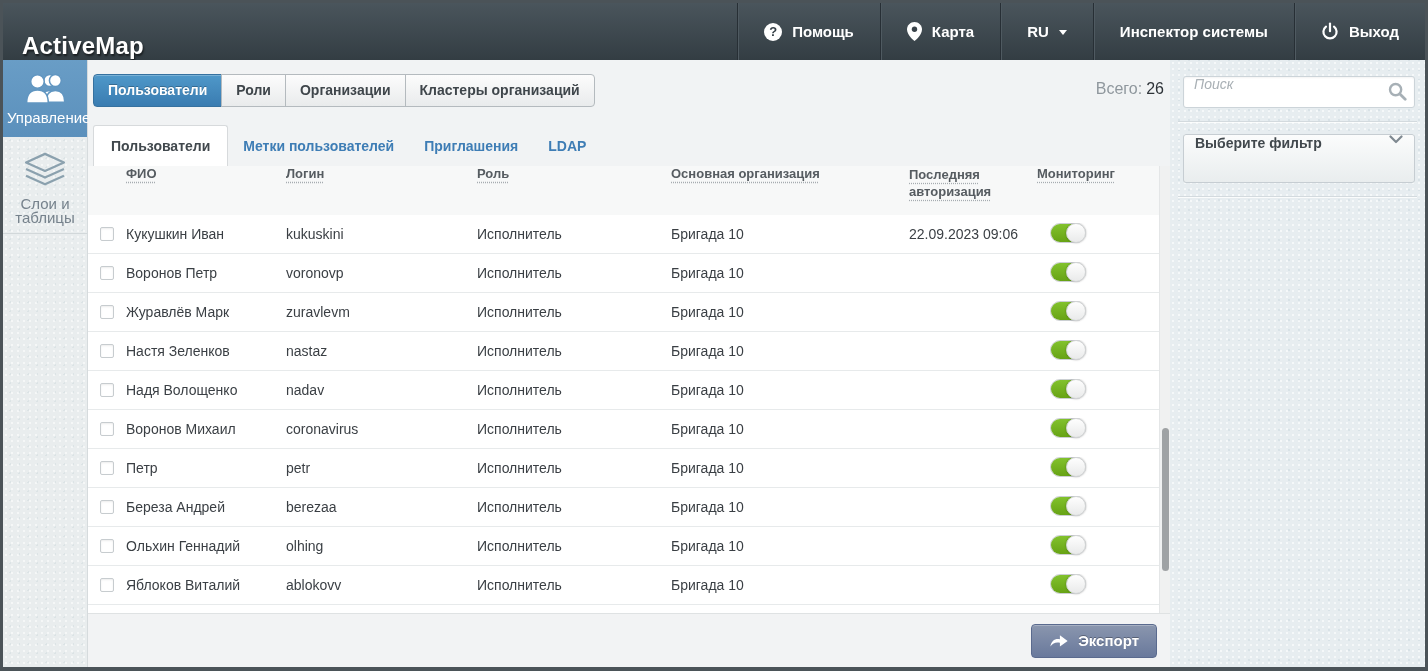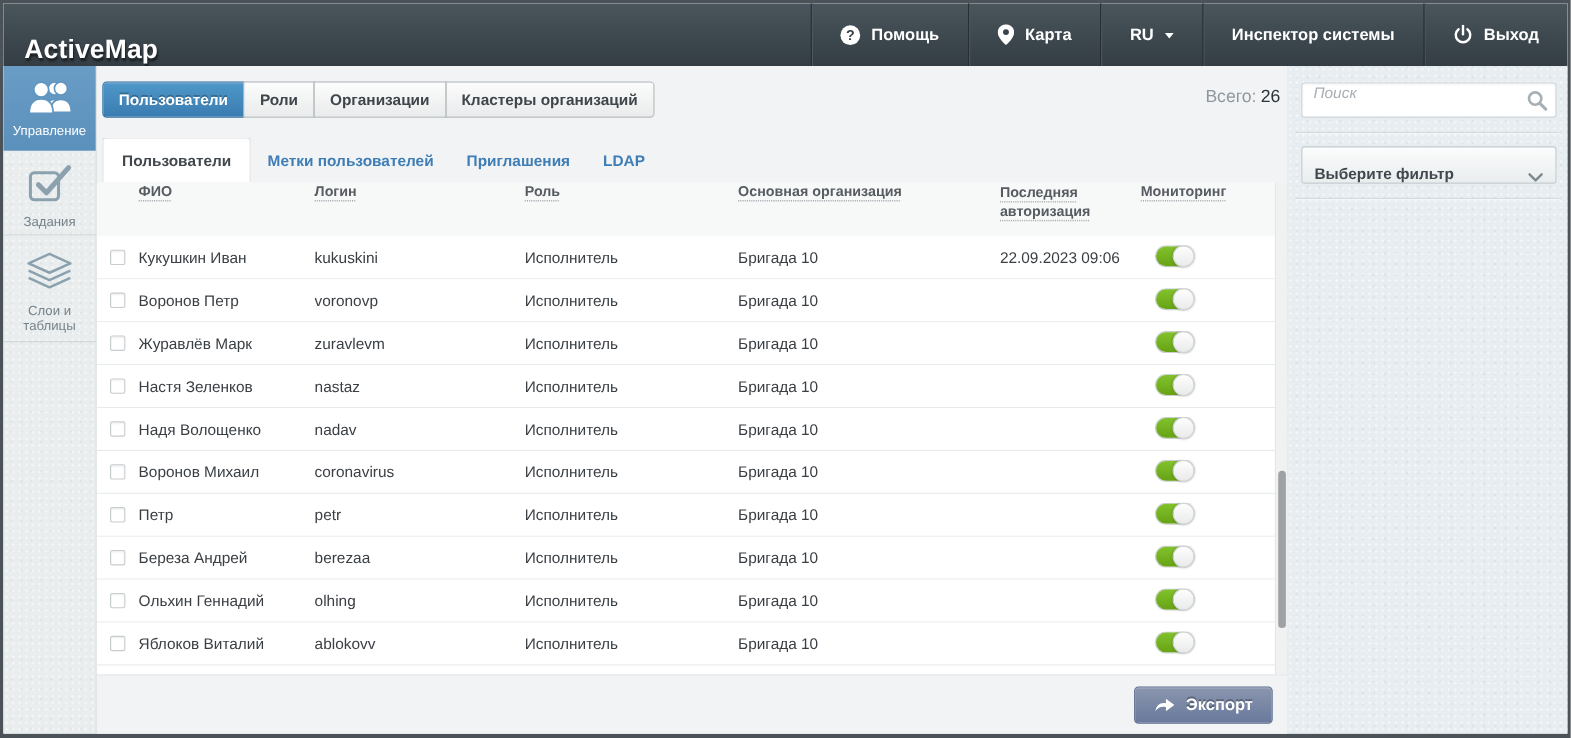--- a/index.html
+++ b/index.html
@@ -24,21 +24,21 @@
 
   
   .bodyrow { flex:1; display:flex; min-height:0; }
 
   
   .sidebar { flex:0 0 85px; width:85px; background-color:#e9edee;
              background-image:radial-gradient(rgba(255,255,255,.55) 1px, transparent 1px),
                               radial-gradient(rgba(170,188,198,.20) 1px, transparent 1px);
              background-size:6px 6px, 9px 9px; background-position:0 0, 3px 4px;
              border-right:1px solid #d6dbdd; }
-  .side-item { text-align:center; color:#76828c; font-size:12px; line-height:14px; cursor:pointer;
+  .side-item { text-align:center; color:#76828c; font-size:15px; line-height:14px; cursor:pointer;
                padding:11px 4px 2px; border-bottom:1px solid #d2d8da; }
   .side-item .sicon { display:block; margin:0 auto 5px; }
   .side-item.active { background:linear-gradient(#699dc6,#5b90bc); color:#fff; border-bottom:none;
                       height:77px; padding-top:12px; }
   .side-item.tasks { height:77px; }
   .side-item.layers { height:97px; }
 
   
   .main { flex:1; display:flex; flex-direction:column; background:#f1f3f4; position:relative; min-width:0; }
 
@@ -109,21 +109,21 @@
                                  radial-gradient(rgba(168,190,202,.22) 1px, transparent 1px);
                 background-size:6px 6px, 10px 10px; background-position:0 0, 4px 5px;
                 padding-top:15px; }
   .search-wrap { position:relative; margin:0 10px 0 13px; }
   .search-input { width:232px; height:32px; border:1px solid #ccd4d9; border-radius:3px; background:#fff;
                   padding:0 32px 15px 10px; font-size:14px; color:#444; outline:none;
                   font-family:inherit; box-shadow:inset 0 1px 2px rgba(0,0,0,.05); }
   .search-input::placeholder { color:#a9b0b5; font-style:italic; }
   .search-ico { position:absolute; right:8px; top:7px; }
   .pdivider { margin:13px 8px 12px; border-top:1px solid #d3dade; box-shadow:0 1px 0 rgba(255,255,255,.8); }
-  .filter-select { margin:0 10px 0 13px; width:232px; height:34px; display:flex; align-items:flex-end;
+  .filter-select { margin:0 10px 0 13px; width:232px; height:49px; display:flex; align-items:flex-start;
                    justify-content:space-between; padding:0 11px; cursor:pointer;
                    background:linear-gradient(#fbfcfc,#e9edee); border:1px solid #c6cdd2; border-radius:3px;
                    font-size:14px; font-weight:bold; color:#41484d;gap:39px; }
 </style>
 </head>
 <body>
 
 <div class="frame">
 
   <div class="header">
@@ -170,29 +170,20 @@
             <circle cx="27" cy="9" r="6.3" fill="#fff" stroke="#6196c1" stroke-width="1.6"></circle>
             <path d="M17 32c0-9 4.5-12.5 10-12.5S37 23 37 32z" fill="#fff" stroke="#6196c1" stroke-width="1.6"></path>
             <circle cx="33" cy="9" r="6.3" fill="#fff" stroke="#6196c1" stroke-width="1.6"></circle>
             <path d="M23 32c0-9 4.5-12.5 10-12.5S43 23 43 32z" fill="#fff" stroke="#6196c1" stroke-width="1.6"></path>
             <circle cx="14" cy="10" r="7.2" fill="#fff" stroke="#6196c1" stroke-width="1.6"></circle>
             <path d="M2.5 33c0-10 5-14 11.5-14s11.5 4 11.5 14z" fill="#fff" stroke="#6196c1" stroke-width="1.6"></path>
           </svg>
         </span>
         <span>Управление</span>
       </div>
-      <div class="side-item tasks">
-        <span class="sicon" style="display:block;width:42px;margin:0 auto 5px;">
-          <svg width="42" height="38" viewBox="0 0 46 40">
-            <rect x="4" y="9" width="28" height="27" rx="4" fill="none" stroke="#8ba1ae" stroke-width="3"></rect>
-            <path d="M12 21l8 8L42 4" fill="none" stroke="#8ba1ae" stroke-width="5" stroke-linecap="round" stroke-linejoin="round"></path>
-          </svg>
-        </span>
-        <span>Задания</span>
-      </div>
       <div class="side-item layers">
         <span class="sicon" style="display:block;width:46px;margin:4px auto 7px;">
           <svg width="46" height="36" viewBox="0 0 48 38">
             <path d="M24 2L44 11 24 20 4 11z" fill="none" stroke="#8ba1ae" stroke-width="2.4" stroke-linejoin="round"></path>
             <path d="M4 18l20 9 20-9" fill="none" stroke="#8ba1ae" stroke-width="2.4" stroke-linejoin="round"></path>
             <path d="M4 25l20 9 20-9" fill="none" stroke="#8ba1ae" stroke-width="2.4" stroke-linejoin="round"></path>
           </svg>
         </span>
         <span>Слои и таблицы</span>
       </div>

